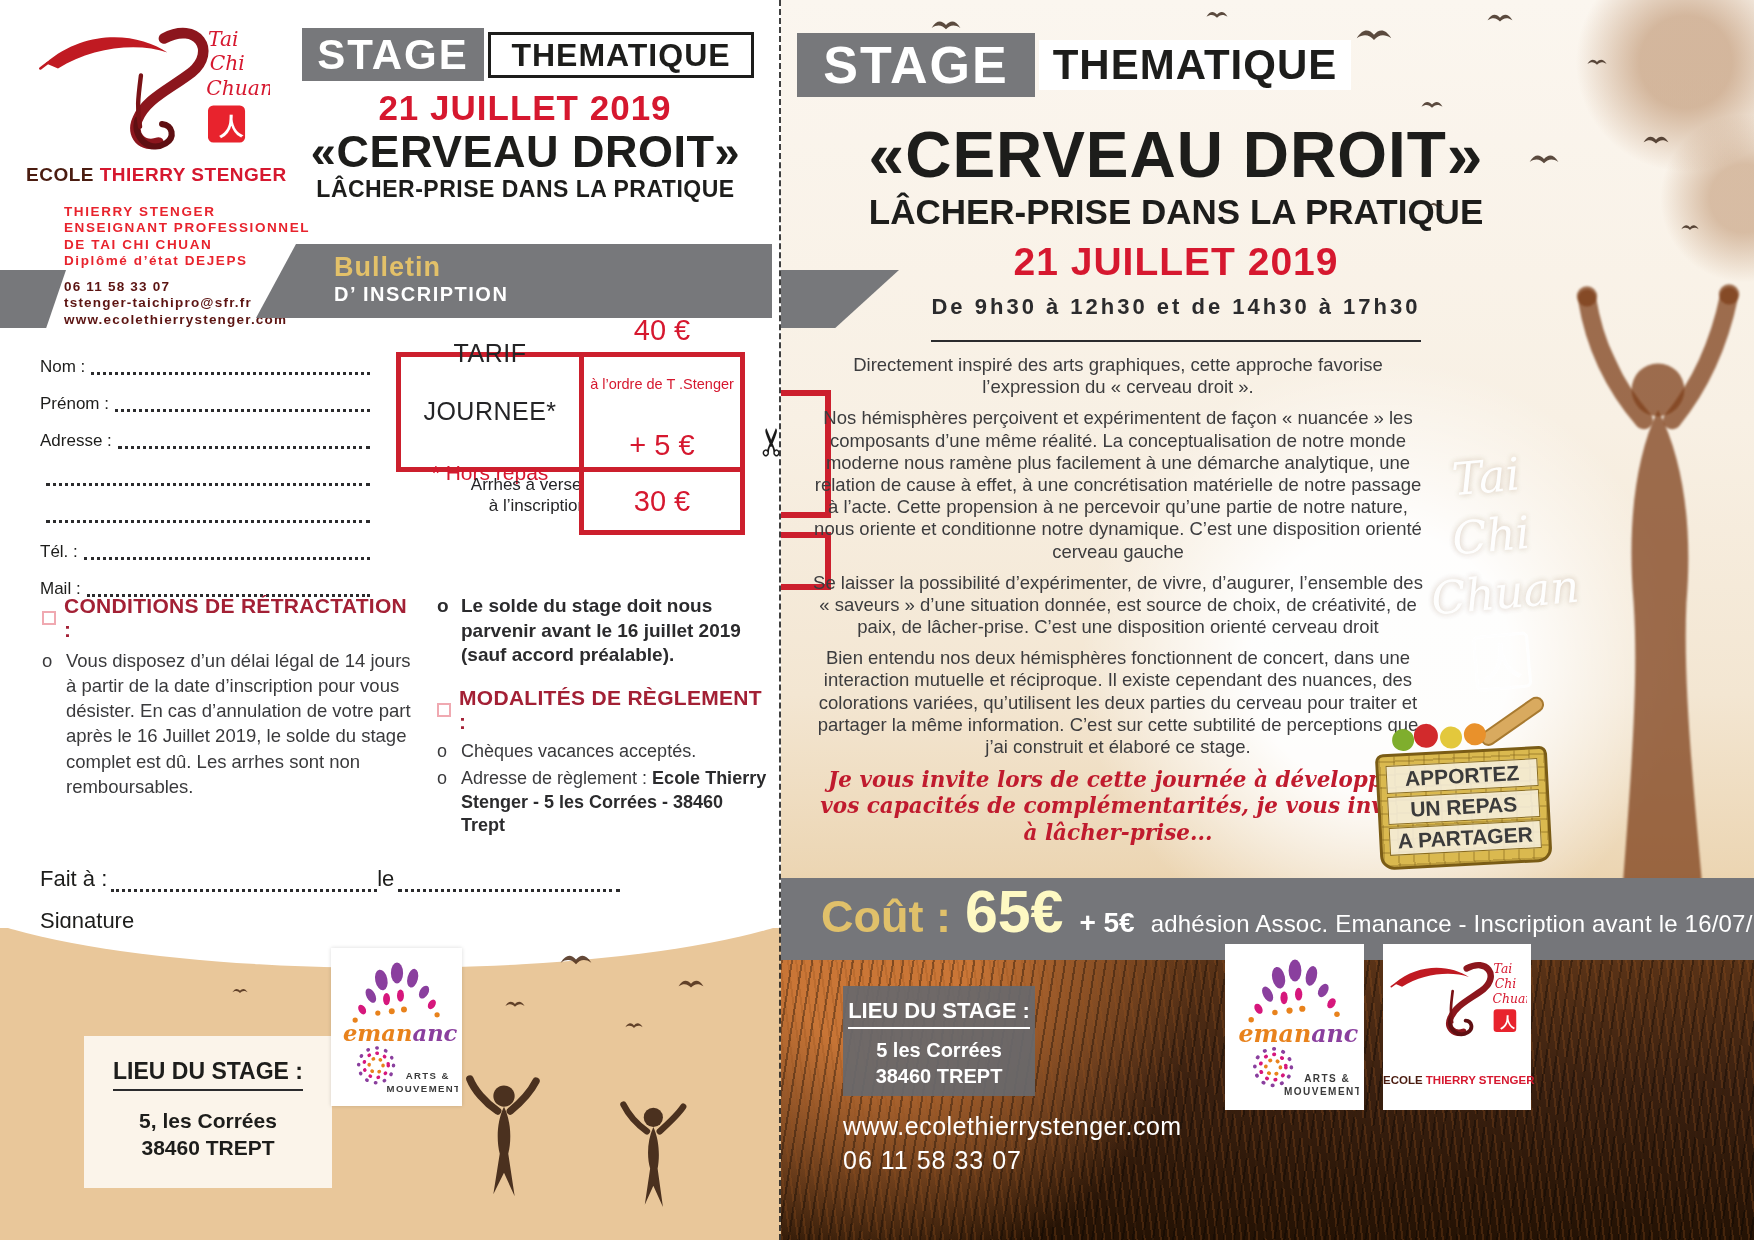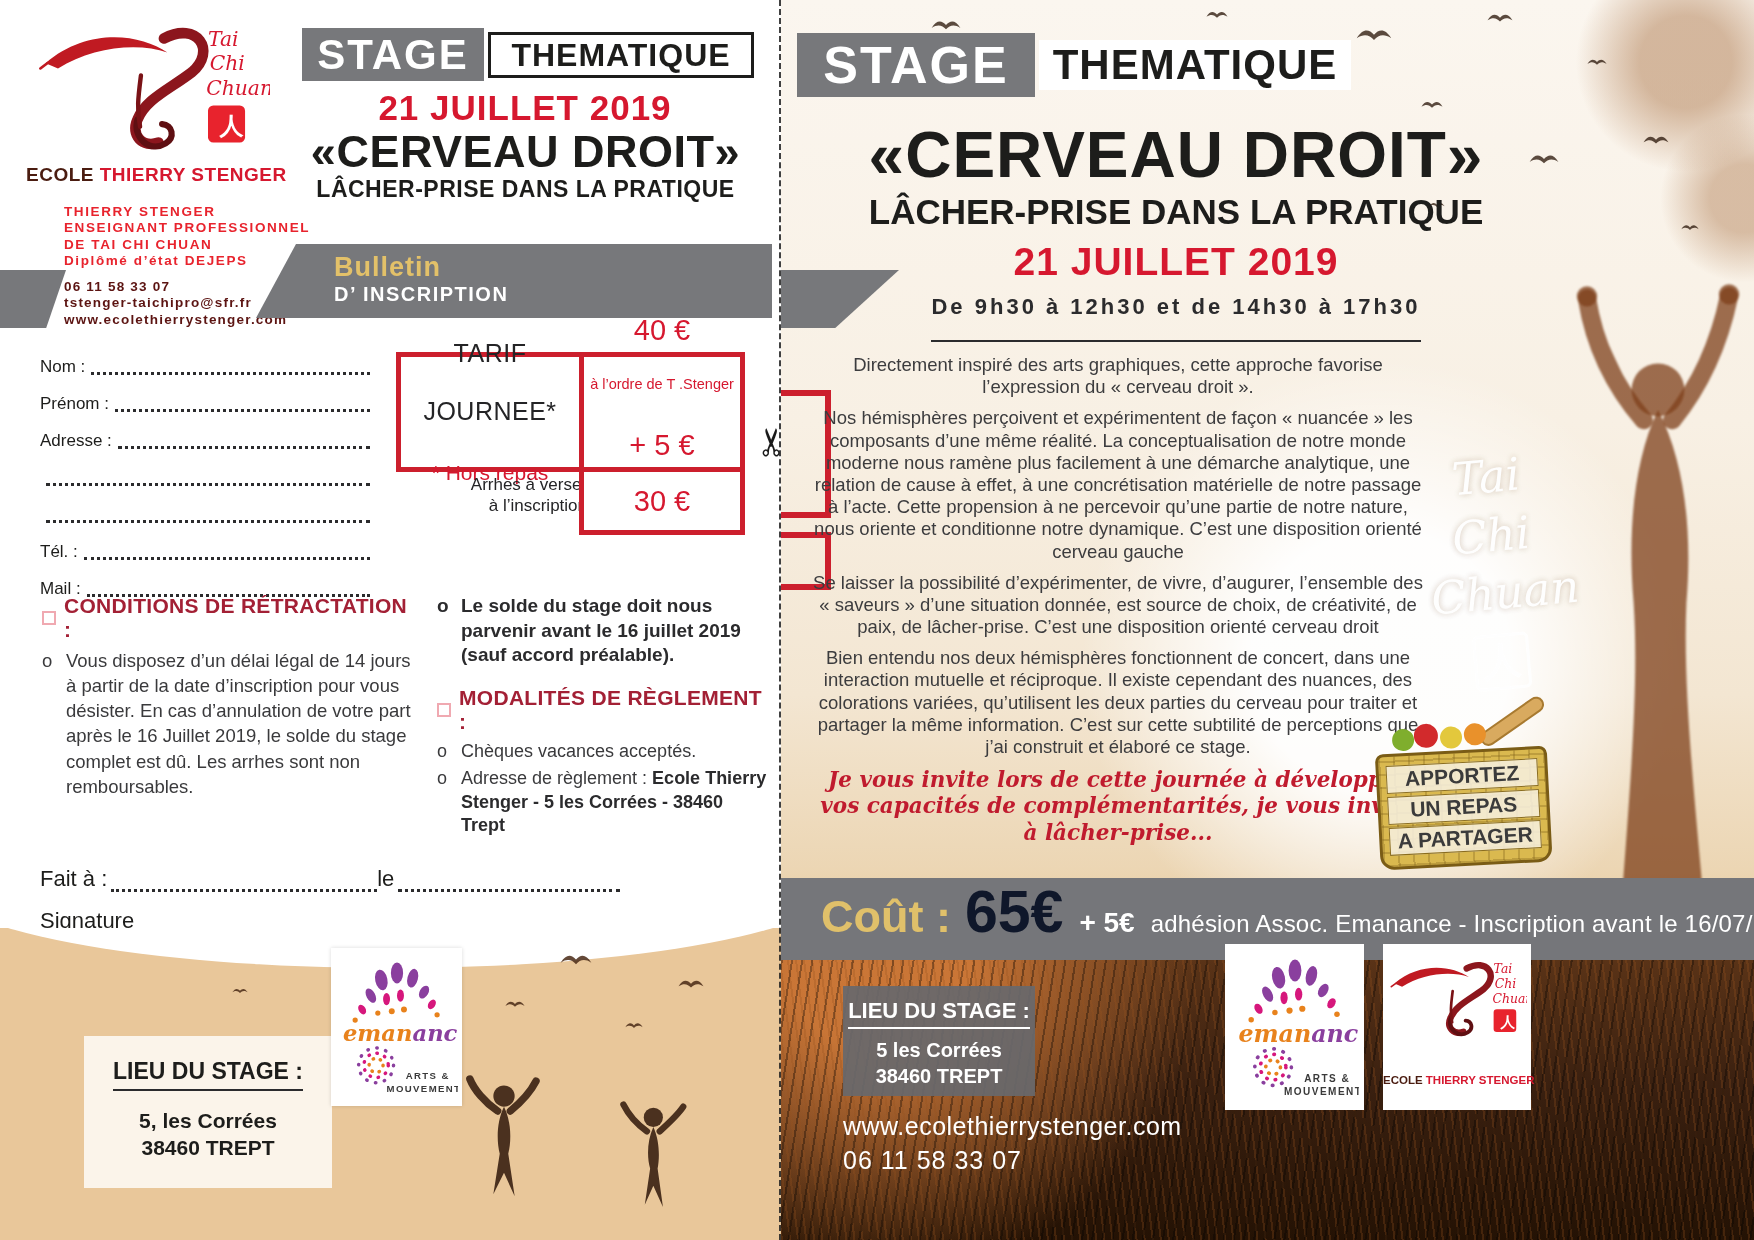--- a/index.html
+++ b/index.html
@@ -138,21 +138,21 @@
   .basket-body { background:#dab94f;
     background-image:
       repeating-linear-gradient(90deg, rgba(122,92,22,.3) 0 2px, transparent 2px 15px),
       repeating-linear-gradient(0deg, rgba(122,92,22,.3) 0 2px, transparent 2px 13px);
     border:3px solid #7a5c16; border-radius:8px 8px 14px 14px; padding:6px 7px 8px; }
   .basket-line { background:rgba(246,239,222,.88); border:1px solid #8a6d1f; text-align:center; font-weight:bold; font-size:21px; color:#3b3b3b; margin:3px 0; padding:1px 2px; white-space:nowrap; }
 
   .rp-banner { position:absolute; left:0; top:878px; width:973px; height:82px; background:#75767a;
     display:flex; align-items:baseline; padding-left:40px; white-space:nowrap; }
   .cost-label { color:#e0c06a; font-weight:bold; font-size:45px; margin-right:14px; }
-  .cost-price { color:#0f172a; font-weight:bold; font-size:59px; margin-right:16px; }
+  .cost-price { color:#fef9c3; font-weight:bold; font-size:59px; margin-right:16px; }
   .cost-plus { color:#fff; font-weight:bold; font-size:28px; margin-right:16px; }
   .cost-text { color:#fff; font-size:24px; letter-spacing:.2px; }
 
   .rp-field { position:absolute; left:0; top:960px; width:973px; height:280px;
     background:
       repeating-linear-gradient(99deg, rgba(0,0,0,.32) 0 2px, transparent 2px 10px),
       repeating-linear-gradient(83deg, rgba(150,82,30,.28) 0 2px, transparent 2px 8px),
       radial-gradient(circle at 10% 0%, rgba(222,130,60,.85) 0 90px, rgba(222,130,60,0) 320px),
       linear-gradient(180deg,#5a3317 0%,#3a2010 45%,#241204 100%); }
   .lieu-box-right { position:absolute; left:62px; top:26px; width:192px; height:110px; background:rgba(104,104,108,.93);

